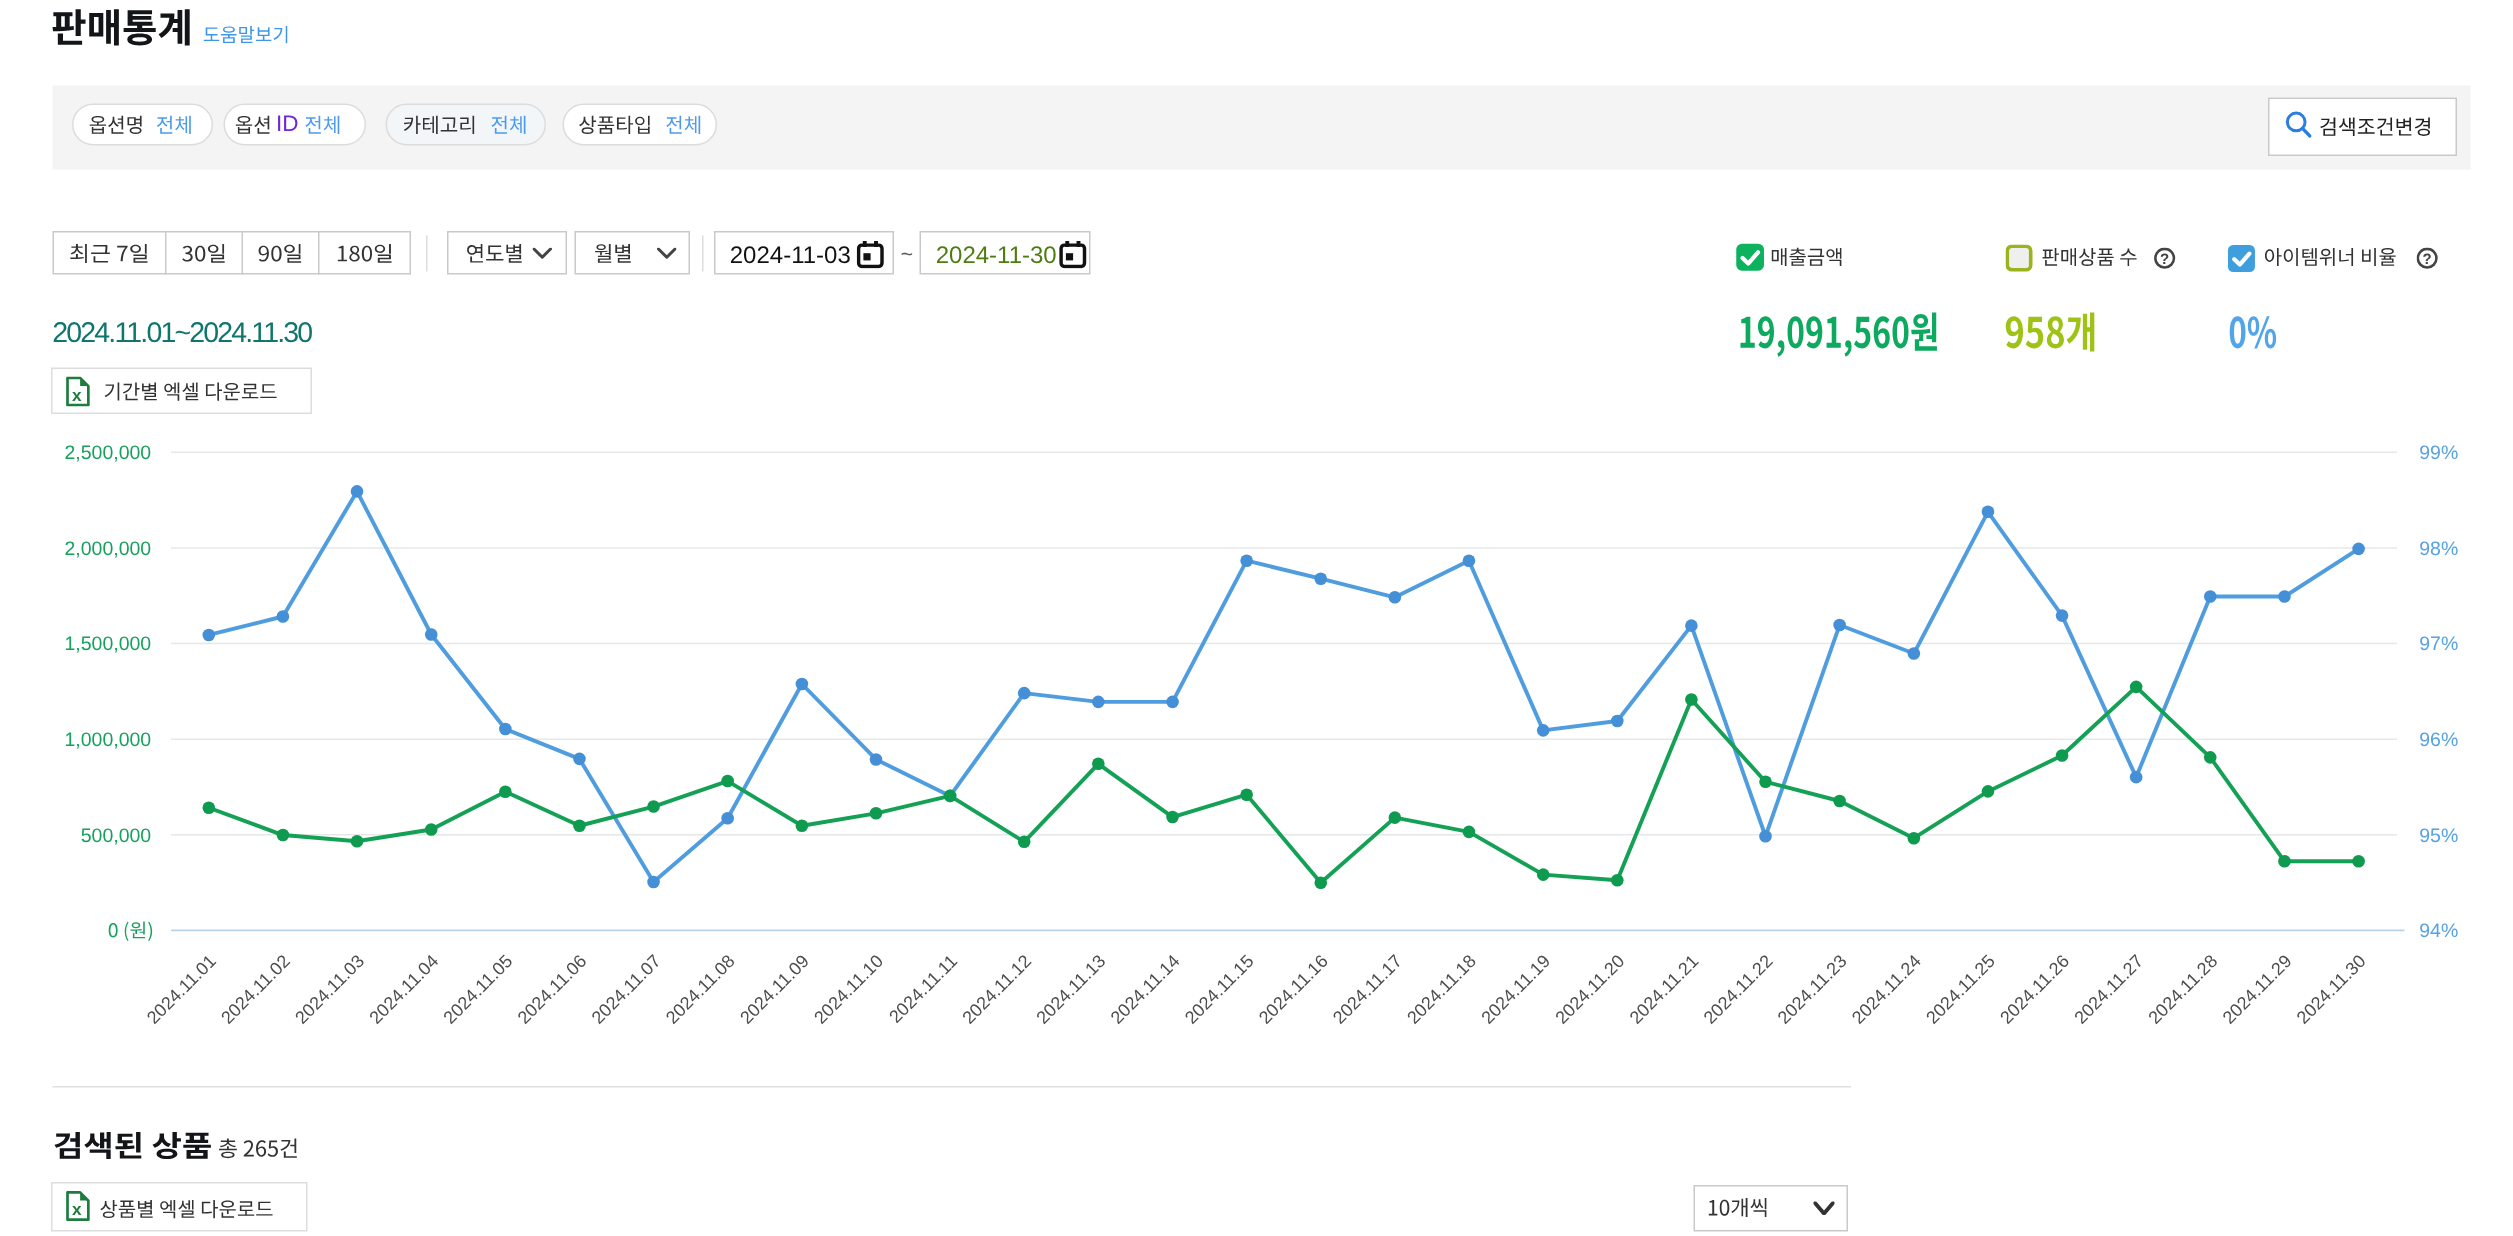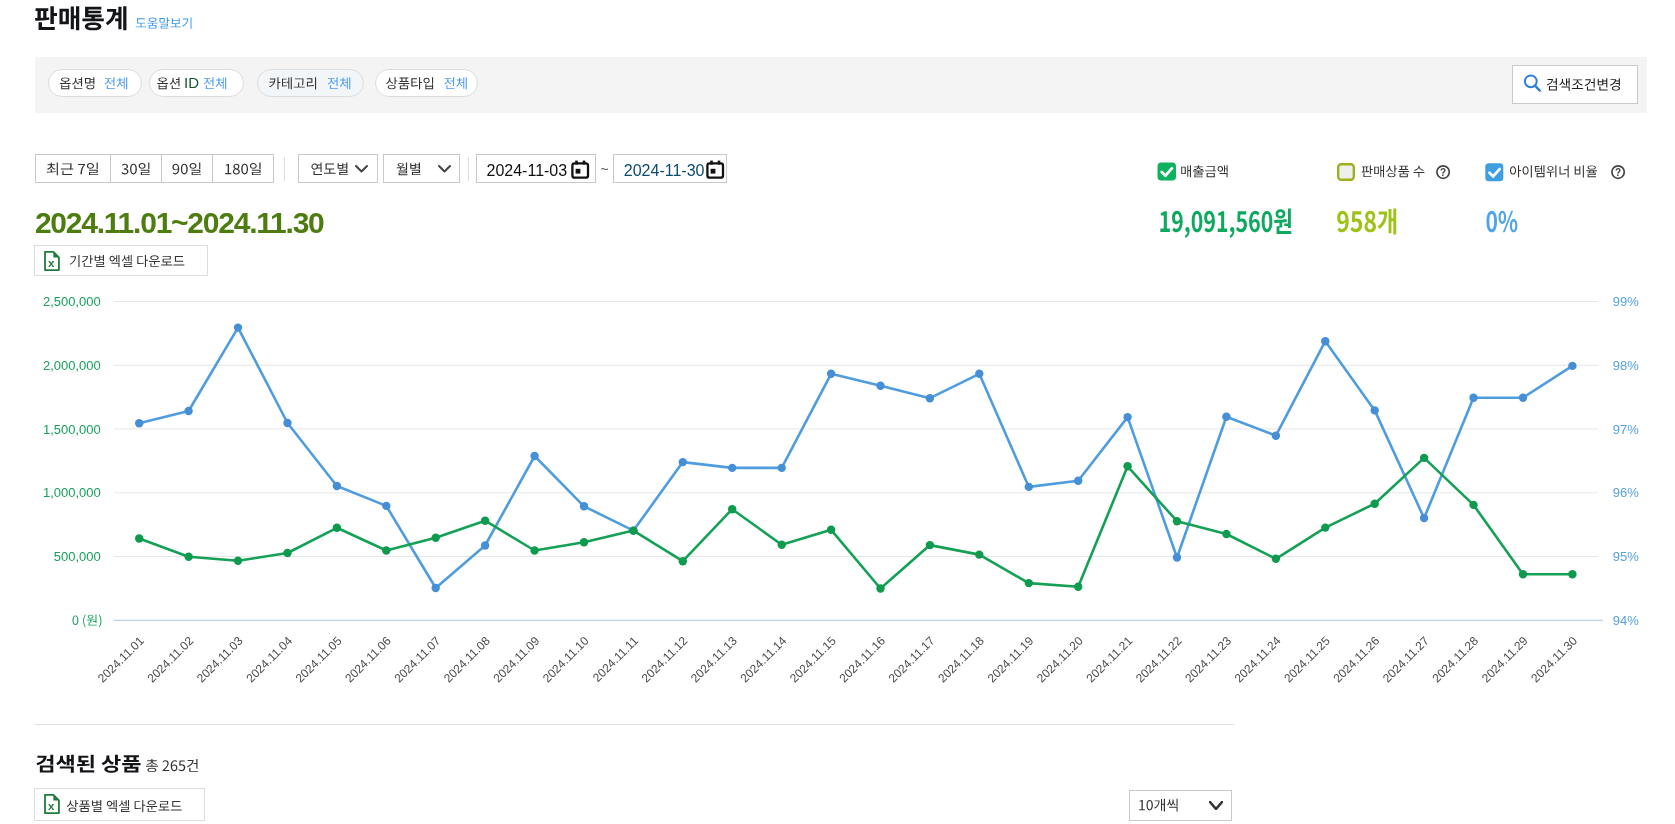--- a/index.html
+++ b/index.html
@@ -19,21 +19,21 @@
 <svg class="abs" style="left:0;top:0;overflow:visible" width="1" height="1">
     <path fill="#333333" transform="translate(59.10,88.30)" d="M6.1 -10.1C8.1 -10.1 9.3 -9.5 9.3 -8.7C9.3 -7.8 8.1 -7.3 6.1 -7.3C4.2 -7.3 3 -7.8 3 -8.7C3 -9.5 4.2 -10.1 6.1 -10.1ZM2.1 -3.7V0.9H10.2V-3.7H9.1V-2.4H3.1V-3.7ZM3.1 -1.5H9.1V-0H3.1ZM0.7 -5.3V-4.4H11.6V-5.3H6.7V-6.5C9 -6.6 10.4 -7.4 10.4 -8.7C10.4 -10.1 8.8 -10.9 6.1 -10.9C3.5 -10.9 1.9 -10.1 1.9 -8.7C1.9 -7.4 3.3 -6.6 5.6 -6.5V-5.3Z M21.9 -11.1V-9.3H19.4V-8.4H21.9V-6.8H19.4V-5.9H21.9V-2H23V-11.1ZM16 -10.4V-8.9C16 -7 14.8 -5.2 13 -4.5L13.6 -3.6C15 -4.2 16.1 -5.4 16.6 -6.8C17.1 -5.5 18.1 -4.4 19.4 -3.8L20.1 -4.7C18.3 -5.4 17.1 -7.1 17.1 -8.9V-10.4ZM15.2 -2.9V0.8H23.2V-0.1H16.3V-2.9Z M30.3 -9.3V-5.7H27V-9.3ZM31.3 -3.6C28.8 -3.6 27.3 -2.7 27.3 -1.3C27.3 0.2 28.8 1 31.3 1C33.8 1 35.3 0.2 35.3 -1.3C35.3 -2.7 33.8 -3.6 31.3 -3.6ZM31.3 -2.7C33.1 -2.7 34.2 -2.2 34.2 -1.3C34.2 -0.4 33.1 0.1 31.3 0.1C29.5 0.1 28.4 -0.4 28.4 -1.3C28.4 -2.2 29.5 -2.7 31.3 -2.7ZM34.2 -8.2V-6.7H31.4V-8.2ZM25.9 -10.2V-4.8H31.4V-5.8H34.2V-3.9H35.3V-11.1H34.2V-9.1H31.4V-10.2Z"></path>
   </svg>
 <svg class="abs" style="left:0;top:0;overflow:visible" width="1" height="1">
     <path fill="#4a9af0" transform="translate(103.90,88.30)" d="M9.5 -11.1V-7.7H7.1V-6.8H9.5V-2.2H10.6V-11.1ZM2.9 -3V0.8H11V-0.1H4V-3ZM1.1 -10.1V-9.2H3.8V-8.6C3.8 -6.9 2.5 -5.3 0.7 -4.6L1.3 -3.7C2.7 -4.3 3.8 -5.4 4.3 -6.8C4.9 -5.5 5.9 -4.5 7.2 -4L7.8 -4.9C6.1 -5.5 4.9 -7 4.9 -8.6V-9.2H7.5V-10.1Z M22.2 -11.1V1H23.3V-11.1ZM19.8 -10.8V-6.3H17.9V-5.4H19.8V0.4H20.8V-10.8ZM15.5 -10.6V-8.8H13.2V-7.9H15.5V-7.3C15.5 -5.4 14.5 -3.2 12.9 -2.3L13.5 -1.4C14.7 -2.2 15.6 -3.5 16 -5C16.5 -3.6 17.3 -2.4 18.5 -1.7L19.1 -2.5C17.5 -3.4 16.5 -5.4 16.5 -7.3V-7.9H18.8V-8.8H16.5V-10.6Z"></path>
   </svg>
 <div class="abs" style="left:148.5px;top:68.5px;width:95.5px;height:28.5px;background:#fff;border:1px solid #dcdcdc;border-radius:14.5px"></div>
 <svg class="abs" style="left:0;top:0;overflow:visible" width="1" height="1">
     <path fill="#333333" transform="translate(156.50,88.30)" d="M6.1 -10.1C8.1 -10.1 9.3 -9.5 9.3 -8.7C9.3 -7.8 8.1 -7.3 6.1 -7.3C4.2 -7.3 3 -7.8 3 -8.7C3 -9.5 4.2 -10.1 6.1 -10.1ZM2.1 -3.7V0.9H10.2V-3.7H9.1V-2.4H3.1V-3.7ZM3.1 -1.5H9.1V-0H3.1ZM0.7 -5.3V-4.4H11.6V-5.3H6.7V-6.5C9 -6.6 10.4 -7.4 10.4 -8.7C10.4 -10.1 8.8 -10.9 6.1 -10.9C3.5 -10.9 1.9 -10.1 1.9 -8.7C1.9 -7.4 3.3 -6.6 5.6 -6.5V-5.3Z M21.9 -11.1V-9.3H19.4V-8.4H21.9V-6.8H19.4V-5.9H21.9V-2H23V-11.1ZM16 -10.4V-8.9C16 -7 14.8 -5.2 13 -4.5L13.6 -3.6C15 -4.2 16.1 -5.4 16.6 -6.8C17.1 -5.5 18.1 -4.4 19.4 -3.8L20.1 -4.7C18.3 -5.4 17.1 -7.1 17.1 -8.9V-10.4ZM15.2 -2.9V0.8H23.2V-0.1H16.3V-2.9Z"></path>
   </svg>
-<div class="abs" style="left:184px;top:74.8px;font-size:15px;color:#14532d;line-height:15px">ID</div>
+<div class="abs" style="left:184px;top:74.8px;font-size:15px;color:#6d28d9;line-height:15px">ID</div>
 <svg class="abs" style="left:0;top:0;overflow:visible" width="1" height="1">
     <path fill="#4a9af0" transform="translate(202.90,88.30)" d="M9.5 -11.1V-7.7H7.1V-6.8H9.5V-2.2H10.6V-11.1ZM2.9 -3V0.8H11V-0.1H4V-3ZM1.1 -10.1V-9.2H3.8V-8.6C3.8 -6.9 2.5 -5.3 0.7 -4.6L1.3 -3.7C2.7 -4.3 3.8 -5.4 4.3 -6.8C4.9 -5.5 5.9 -4.5 7.2 -4L7.8 -4.9C6.1 -5.5 4.9 -7 4.9 -8.6V-9.2H7.5V-10.1Z M22.2 -11.1V1H23.3V-11.1ZM19.8 -10.8V-6.3H17.9V-5.4H19.8V0.4H20.8V-10.8ZM15.5 -10.6V-8.8H13.2V-7.9H15.5V-7.3C15.5 -5.4 14.5 -3.2 12.9 -2.3L13.5 -1.4C14.7 -2.2 15.6 -3.5 16 -5C16.5 -3.6 17.3 -2.4 18.5 -1.7L19.1 -2.5C17.5 -3.4 16.5 -5.4 16.5 -7.3V-7.9H18.8V-8.8H16.5V-10.6Z"></path>
   </svg>
 <div class="abs" style="left:257.0px;top:68.5px;width:106.5px;height:28.5px;background:#f2f6f9;border:1px solid #dcdcdc;border-radius:14.5px"></div>
 <svg class="abs" style="left:0;top:0;overflow:visible" width="1" height="1">
     <path fill="#333333" transform="translate(268.50,88.30)" d="M1.4 -9.8V-8.9H5.8C5.7 -8.2 5.6 -7.5 5.4 -6.8L0.8 -6.5L1 -5.5L5.1 -5.9C4.4 -4.3 3 -2.9 0.8 -1.8L1.4 -1C5.7 -3.1 6.9 -6.3 6.9 -9.8ZM8.9 -11.1V1H10V-5.2H11.9V-6.2H10V-11.1Z M22.2 -11.1V1H23.3V-11.1ZM19.8 -10.8V-6.5H18V-5.6H19.8V0.4H20.8V-10.8ZM13.5 -9.6V-1.9H14.2C16.1 -1.9 17.3 -1.9 18.6 -2.2L18.5 -3.1C17.3 -2.8 16.2 -2.8 14.5 -2.8V-5.5H17.4V-6.3H14.5V-8.7H17.9V-9.6Z M26.5 -9.9V-9H33.9V-8.7C33.9 -7.2 33.9 -5.5 33.4 -3.2L34.5 -3.1C35 -5.5 35 -7.2 35 -8.7V-9.9ZM29.6 -5.9V-1.6H25.3V-0.7H36.3V-1.6H30.7V-5.9Z M46.5 -11.1V1.1H47.6V-11.1ZM38.3 -10V-9H42.8V-6.5H38.4V-1.9H39.4C41.4 -1.9 43.3 -2 45.5 -2.3L45.3 -3.2C43.2 -2.9 41.5 -2.8 39.5 -2.8V-5.6H43.9V-10Z"></path>
   </svg>
 <svg class="abs" style="left:0;top:0;overflow:visible" width="1" height="1">
     <path fill="#4a9af0" transform="translate(327.00,88.30)" d="M9.5 -11.1V-7.7H7.1V-6.8H9.5V-2.2H10.6V-11.1ZM2.9 -3V0.8H11V-0.1H4V-3ZM1.1 -10.1V-9.2H3.8V-8.6C3.8 -6.9 2.5 -5.3 0.7 -4.6L1.3 -3.7C2.7 -4.3 3.8 -5.4 4.3 -6.8C4.9 -5.5 5.9 -4.5 7.2 -4L7.8 -4.9C6.1 -5.5 4.9 -7 4.9 -8.6V-9.2H7.5V-10.1Z M22.2 -11.1V1H23.3V-11.1ZM19.8 -10.8V-6.3H17.9V-5.4H19.8V0.4H20.8V-10.8ZM15.5 -10.6V-8.8H13.2V-7.9H15.5V-7.3C15.5 -5.4 14.5 -3.2 12.9 -2.3L13.5 -1.4C14.7 -2.2 15.6 -3.5 16 -5C16.5 -3.6 17.3 -2.4 18.5 -1.7L19.1 -2.5C17.5 -3.4 16.5 -5.4 16.5 -7.3V-7.9H18.8V-8.8H16.5V-10.6Z"></path>
   </svg>
@@ -95,21 +95,21 @@
 <div class="bx" style="left:476.0px;top:153.7px;width:120.3px;height:29.4px"></div>
 <div class="abs" style="left:486.5px;top:162.8px;font-size:16px;color:#111;line-height:16px">2024-11-03</div>
 <svg class="abs" style="left:571.0px;top:159.8px" width="19" height="19">
     <rect x="1.4" y="3.4" width="15.6" height="14.2" rx="2.2" fill="none" stroke="#111" stroke-width="2.3"></rect>
     <line x1="5.5" y1="0.6" x2="5.5" y2="4.6" stroke="#111" stroke-width="2.6"></line>
     <line x1="13" y1="0.6" x2="13" y2="4.6" stroke="#111" stroke-width="2.6"></line>
     <rect x="4.6" y="8.8" width="4.8" height="4.8" fill="#111"></rect>
   </svg>
 <div class="abs" style="left:600.5px;top:161px;font-size:14px;color:#555">~</div>
 <div class="bx" style="left:613.3px;top:153.7px;width:113.6px;height:29.4px"></div>
-<div class="abs" style="left:623.8px;top:162.8px;font-size:16px;color:#0c4a6e;line-height:16px">2024-11-30</div>
+<div class="abs" style="left:623.8px;top:162.8px;font-size:16px;color:#4d7c0f;line-height:16px">2024-11-30</div>
 <svg class="abs" style="left:705.5px;top:159.8px" width="19" height="19">
     <rect x="1.4" y="3.4" width="15.6" height="14.2" rx="2.2" fill="none" stroke="#111" stroke-width="2.3"></rect>
     <line x1="5.5" y1="0.6" x2="5.5" y2="4.6" stroke="#111" stroke-width="2.6"></line>
     <line x1="13" y1="0.6" x2="13" y2="4.6" stroke="#111" stroke-width="2.6"></line>
     <rect x="4.6" y="8.8" width="4.8" height="4.8" fill="#111"></rect>
   </svg>
 <svg class="abs" style="left:1156.8px;top:162.3px" width="20" height="19">
     <rect x="0.5" y="0.5" width="18.5" height="18" rx="3.8" fill="#0db25f"></rect>
     <polyline points="4.7,10 8.5,13.7 15,6.2" fill="none" stroke="#fff" stroke-width="2.8" stroke-linecap="round" stroke-linejoin="round"></polyline>
   </svg>
@@ -130,21 +130,21 @@
     <rect x="0.3" y="0.3" width="18" height="18" rx="3.5" fill="#3f9edd"></rect>
     <polyline points="4.5,9.8 8.2,13.4 14.6,6.1" fill="none" stroke="#fff" stroke-width="2.8" stroke-linecap="round" stroke-linejoin="round"></polyline>
   </svg>
 <svg class="abs" style="left:0;top:0;overflow:visible" width="1" height="1">
     <path fill="#333333" transform="translate(1509.20,176.30)" d="M3.9 -10.1C2.1 -10.1 0.8 -8.4 0.8 -5.9C0.8 -3.3 2.1 -1.7 3.9 -1.7C5.6 -1.7 6.9 -3.3 6.9 -5.9C6.9 -8.4 5.6 -10.1 3.9 -10.1ZM3.9 -9.1C5 -9.1 5.8 -7.8 5.8 -5.9C5.8 -3.9 5 -2.7 3.9 -2.7C2.7 -2.7 1.9 -3.9 1.9 -5.9C1.9 -7.8 2.7 -9.1 3.9 -9.1ZM8.8 -11V1H9.9V-5.3H11.9V-6.2H9.9V-11Z M21.6 -11V1.1H22.7V-11ZM16.4 -10.1C14.6 -10.1 13.3 -8.4 13.3 -5.9C13.3 -3.3 14.6 -1.7 16.4 -1.7C18.2 -1.7 19.4 -3.3 19.4 -5.9C19.4 -8.4 18.2 -10.1 16.4 -10.1ZM16.4 -9.1C17.6 -9.1 18.4 -7.8 18.4 -5.9C18.4 -3.9 17.6 -2.7 16.4 -2.7C15.2 -2.7 14.4 -3.9 14.4 -5.9C14.4 -7.8 15.2 -9.1 16.4 -9.1Z M34.2 -11V-3.8H35.3V-11ZM27.4 -3.2V0.9H35.3V-3.2ZM34.2 -2.3V-0H28.5V-2.3ZM31.9 -10.8V-8H30.3V-7.1H31.9V-3.9H32.9V-10.8ZM25.7 -10.2V-4.5H26.4C28.4 -4.5 29.5 -4.5 30.9 -4.8L30.8 -5.7C29.5 -5.4 28.4 -5.4 26.7 -5.4V-7H29.8V-7.8H26.7V-9.3H30.2V-10.2Z M41.3 -10.4C39.5 -10.4 38.2 -9.4 38.2 -8C38.2 -6.5 39.5 -5.5 41.3 -5.5C43.1 -5.5 44.4 -6.5 44.4 -8C44.4 -9.4 43.1 -10.4 41.3 -10.4ZM41.3 -9.5C42.5 -9.5 43.3 -8.9 43.3 -8C43.3 -7 42.5 -6.4 41.3 -6.4C40.1 -6.4 39.3 -7 39.3 -8C39.3 -8.9 40.1 -9.5 41.3 -9.5ZM46.1 -11V1H47.2V-11ZM37.5 -3.5C38.5 -3.5 39.6 -3.6 40.8 -3.6V0.7H41.9V-3.7C43.1 -3.8 44.2 -3.9 45.4 -4.1L45.3 -4.9C42.6 -4.5 39.6 -4.5 37.3 -4.5Z M54.7 -7V-6.1H58.4V1.1H59.5V-11H58.4V-7ZM50.3 -2.8V-1.9H51.2C53.1 -1.9 54.8 -2 56.7 -2.4L56.6 -3.3C54.8 -2.9 53.2 -2.8 51.4 -2.8V-9.7H50.3Z M73.6 -11V1.1H74.7V-11ZM65.5 -10V-1.8H71.2V-10H70.1V-6.8H66.6V-10ZM66.6 -5.9H70.1V-2.8H66.6Z M82.5 -10.9C79.8 -10.9 78.3 -10.1 78.3 -8.8C78.3 -7.4 79.8 -6.7 82.5 -6.7C85.1 -6.7 86.7 -7.4 86.7 -8.8C86.7 -10.1 85.1 -10.9 82.5 -10.9ZM82.5 -10C84.5 -10 85.6 -9.6 85.6 -8.8C85.6 -8 84.5 -7.5 82.5 -7.5C80.5 -7.5 79.4 -8 79.4 -8.8C79.4 -9.6 80.5 -10 82.5 -10ZM78.4 0V0.9H86.9V0H79.5V-1.2H86.5V-3.9H84.9V-5.1H87.9V-6H77.1V-5.1H80V-3.9H78.4V-3.1H85.5V-2H78.4ZM81.1 -5.1H83.8V-3.9H81.1Z"></path>
   </svg>
 <svg class="abs" style="left:1610.8px;top:164.6px" width="15" height="15">
     <circle cx="7.1" cy="7.1" r="6.2" fill="none" stroke="#444" stroke-width="1.7"></circle>
     <text x="7.1" y="10.7" font-size="10" font-weight="bold" fill="#444" text-anchor="middle" font-family="Liberation Sans">?</text>
   </svg>
-<div class="abs" style="left:34.9px;top:209.5px;font-size:30px;font-weight:bold;color:#4d7c0f;letter-spacing:-1.23px;line-height:26.8px">2024.11.01~2024.11.30</div>
+<div class="abs" style="left:34.9px;top:209.5px;font-size:19px;font-weight:normal;color:#0f766e;letter-spacing:-1.23px;line-height:26.8px">2024.11.01~2024.11.30</div>
 <svg class="abs" style="left:0;top:0;overflow:visible" width="1" height="1">
     <g transform="translate(1158.55,231.90) scale(0.7633,1)">
       <path fill="#0ca95f" d="M2.3 0H14.8V-3.4H10.9V-20.7H7.8C6.5 -19.9 5.1 -19.4 3 -19V-16.4H6.8V-3.4H2.3Z M23.7 0.4C27.8 0.4 31.6 -3 31.6 -10.8C31.6 -18 28.1 -21.1 24.2 -21.1C20.6 -21.1 17.6 -18.5 17.6 -14.2C17.6 -9.8 20.1 -7.7 23.6 -7.7C25 -7.7 26.7 -8.5 27.8 -9.9C27.6 -4.7 25.7 -3 23.4 -3C22.2 -3 20.9 -3.6 20.2 -4.5L18 -2C19.2 -0.7 21.1 0.4 23.7 0.4ZM27.8 -12.9C26.8 -11.2 25.5 -10.6 24.4 -10.6C22.6 -10.6 21.4 -11.8 21.4 -14.2C21.4 -16.7 22.7 -18 24.2 -18C26 -18 27.4 -16.6 27.8 -12.9Z M35.4 6C38.8 4.8 40.7 2.4 40.7 -0.9C40.7 -3.5 39.6 -5 37.7 -5C36.3 -5 35.1 -4 35.1 -2.5C35.1 -1 36.3 -0.1 37.6 -0.1L37.9 -0.1C37.9 1.5 36.7 2.9 34.5 3.8Z M50.4 0.4C54.6 0.4 57.4 -3.3 57.4 -10.5C57.4 -17.6 54.6 -21.1 50.4 -21.1C46.2 -21.1 43.4 -17.6 43.4 -10.5C43.4 -3.3 46.2 0.4 50.4 0.4ZM50.4 -2.8C48.6 -2.8 47.3 -4.6 47.3 -10.5C47.3 -16.2 48.6 -17.9 50.4 -17.9C52.2 -17.9 53.5 -16.2 53.5 -10.5C53.5 -4.6 52.2 -2.8 50.4 -2.8Z M65.8 0.4C69.9 0.4 73.8 -3 73.8 -10.8C73.8 -18 70.3 -21.1 66.3 -21.1C62.7 -21.1 59.8 -18.5 59.8 -14.2C59.8 -9.8 62.2 -7.7 65.7 -7.7C67.1 -7.7 68.9 -8.5 70 -9.9C69.8 -4.7 67.9 -3 65.6 -3C64.3 -3 63.1 -3.6 62.3 -4.5L60.1 -2C61.3 -0.7 63.2 0.4 65.8 0.4ZM69.9 -12.9C68.9 -11.2 67.6 -10.6 66.5 -10.6C64.7 -10.6 63.6 -11.8 63.6 -14.2C63.6 -16.7 64.8 -18 66.4 -18C68.1 -18 69.6 -16.6 69.9 -12.9Z M77.5 0H89.9V-3.4H86V-20.7H83C81.7 -19.9 80.3 -19.4 78.2 -19V-16.4H82V-3.4H77.5Z M94.1 6C97.4 4.8 99.3 2.4 99.3 -0.9C99.3 -3.5 98.3 -5 96.4 -5C94.9 -5 93.7 -4 93.7 -2.5C93.7 -1 94.9 -0.1 96.3 -0.1L96.6 -0.1C96.5 1.5 95.3 2.9 93.2 3.8Z M108.6 0.4C112.3 0.4 115.8 -2.3 115.8 -6.9C115.8 -11.4 112.9 -13.4 109.4 -13.4C108.4 -13.4 107.7 -13.3 106.9 -12.9L107.3 -17.3H114.8V-20.7H103.7L103.2 -10.7L105.1 -9.5C106.3 -10.2 107 -10.5 108.2 -10.5C110.2 -10.5 111.7 -9.2 111.7 -6.8C111.7 -4.3 110.2 -3 108 -3C106.1 -3 104.6 -3.9 103.4 -5.1L101.5 -2.4C103.1 -0.9 105.3 0.4 108.6 0.4Z M126.2 0.4C129.7 0.4 132.7 -2.3 132.7 -6.6C132.7 -11 130.2 -13 126.7 -13C125.4 -13 123.6 -12.3 122.5 -10.9C122.7 -16 124.6 -17.8 127 -17.8C128.2 -17.8 129.4 -17.1 130.2 -16.3L132.4 -18.8C131.1 -20 129.3 -21.1 126.7 -21.1C122.6 -21.1 118.7 -17.8 118.7 -10.1C118.7 -2.8 122.2 0.4 126.2 0.4ZM122.6 -8C123.6 -9.5 124.9 -10.1 125.9 -10.1C127.7 -10.1 128.9 -9 128.9 -6.6C128.9 -4 127.7 -2.7 126.1 -2.7C124.3 -2.7 122.9 -4.2 122.6 -8Z M142.1 0.4C146.3 0.4 149.1 -3.3 149.1 -10.5C149.1 -17.6 146.3 -21.1 142.1 -21.1C137.9 -21.1 135.1 -17.6 135.1 -10.5C135.1 -3.3 137.9 0.4 142.1 0.4ZM142.1 -2.8C140.3 -2.8 139 -4.6 139 -10.5C139 -16.2 140.3 -17.9 142.1 -17.9C143.9 -17.9 145.2 -16.2 145.2 -10.5C145.2 -4.6 143.9 -2.8 142.1 -2.8Z M159.7 -22.6C155.9 -22.6 153.3 -20.7 153.3 -17.9C153.3 -15.1 155.9 -13.3 159.7 -13.3C163.5 -13.3 166.2 -15.1 166.2 -17.9C166.2 -20.7 163.5 -22.6 159.7 -22.6ZM159.7 -19.9C161.5 -19.9 162.7 -19.2 162.7 -17.9C162.7 -16.7 161.5 -16 159.7 -16C158 -16 156.8 -16.7 156.8 -17.9C156.8 -19.2 158 -19.9 159.7 -19.9ZM151.9 -9C153.8 -9 156 -9 158.3 -9.2V-5.7H154.6V2H173.9V-1H158.4V-4.5H162V-9.4C164.1 -9.5 166.1 -9.8 168.1 -10.1L167.9 -12.8C162.5 -12.1 156.1 -12 151.4 -12ZM164.7 -8.4V-5.9H169.6V-3.8H173.3V-23.5H169.6V-8.4Z"></path>
     </g>
   </svg>
 <svg class="abs" style="left:0;top:0;overflow:visible" width="1" height="1">
     <g transform="translate(1336.28,231.90) scale(0.8221,1)">
       <path fill="#9ec216" d="M7.1 0.4C11.3 0.4 15.1 -3 15.1 -10.8C15.1 -18 11.6 -21.1 7.6 -21.1C4.1 -21.1 1.1 -18.5 1.1 -14.2C1.1 -9.8 3.6 -7.7 7.1 -7.7C8.5 -7.7 10.2 -8.5 11.3 -9.9C11.1 -4.7 9.2 -3 6.9 -3C5.7 -3 4.4 -3.6 3.6 -4.5L1.5 -2C2.7 -0.7 4.6 0.4 7.1 0.4ZM11.3 -12.9C10.2 -11.2 9 -10.6 7.8 -10.6C6 -10.6 4.9 -11.8 4.9 -14.2C4.9 -16.7 6.2 -18 7.7 -18C9.5 -18 10.9 -16.6 11.3 -12.9Z M24.3 0.4C28.1 0.4 31.5 -2.3 31.5 -6.9C31.5 -11.4 28.6 -13.4 25.1 -13.4C24.2 -13.4 23.4 -13.3 22.6 -12.9L23 -17.3H30.5V-20.7H19.5L18.9 -10.7L20.8 -9.5C22 -10.2 22.7 -10.5 23.9 -10.5C26 -10.5 27.4 -9.2 27.4 -6.8C27.4 -4.3 25.9 -3 23.7 -3C21.8 -3 20.3 -3.9 19.2 -5.1L17.2 -2.4C18.8 -0.9 21 0.4 24.3 0.4Z M41.3 0.4C45.5 0.4 48.3 -2 48.3 -5.2C48.3 -8 46.7 -9.7 44.8 -10.7V-10.8C46.1 -11.8 47.4 -13.5 47.4 -15.6C47.4 -18.9 45.1 -21.1 41.4 -21.1C37.8 -21.1 35.2 -19 35.2 -15.6C35.2 -13.4 36.3 -11.8 37.9 -10.7V-10.6C36 -9.5 34.4 -7.8 34.4 -5.2C34.4 -1.9 37.3 0.4 41.3 0.4ZM42.6 -11.8C40.4 -12.7 38.8 -13.7 38.8 -15.6C38.8 -17.3 39.9 -18.2 41.3 -18.2C43.1 -18.2 44.1 -17 44.1 -15.3C44.1 -14.1 43.6 -12.9 42.6 -11.8ZM41.4 -2.5C39.5 -2.5 37.9 -3.7 37.9 -5.6C37.9 -7.2 38.7 -8.5 39.8 -9.5C42.5 -8.3 44.4 -7.4 44.4 -5.3C44.4 -3.5 43.1 -2.5 41.4 -2.5Z M63.6 -22.8V1.3H67.1V-10.7H69.4V2.5H72.9V-23.5H69.4V-13.7H67.1V-22.8ZM51.7 -20.3V-17.3H58.2C57.8 -12.2 55.6 -8.5 50.4 -5.4L52.5 -2.8C59.8 -7.1 61.9 -13 61.9 -20.3Z"></path>
     </g>
   </svg>

